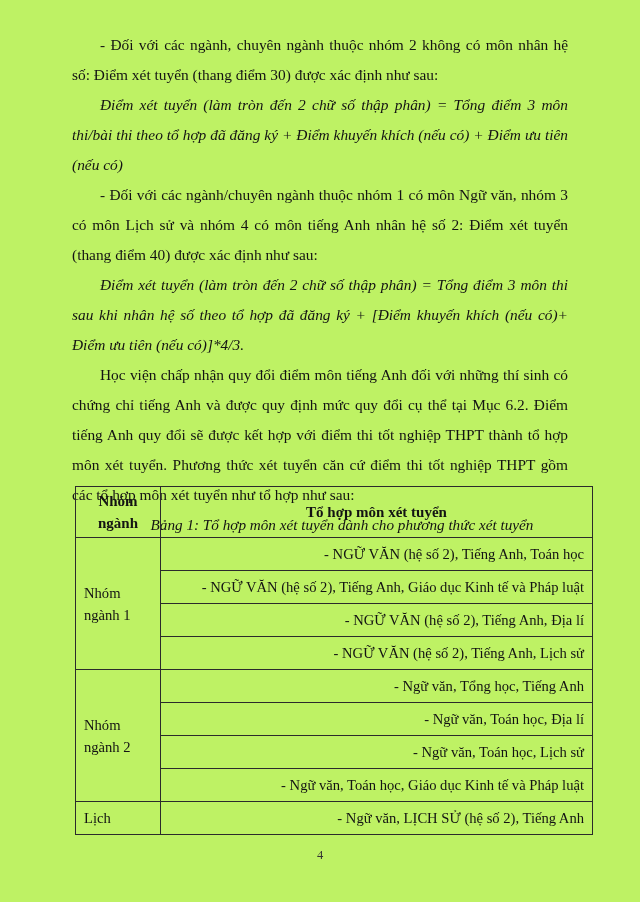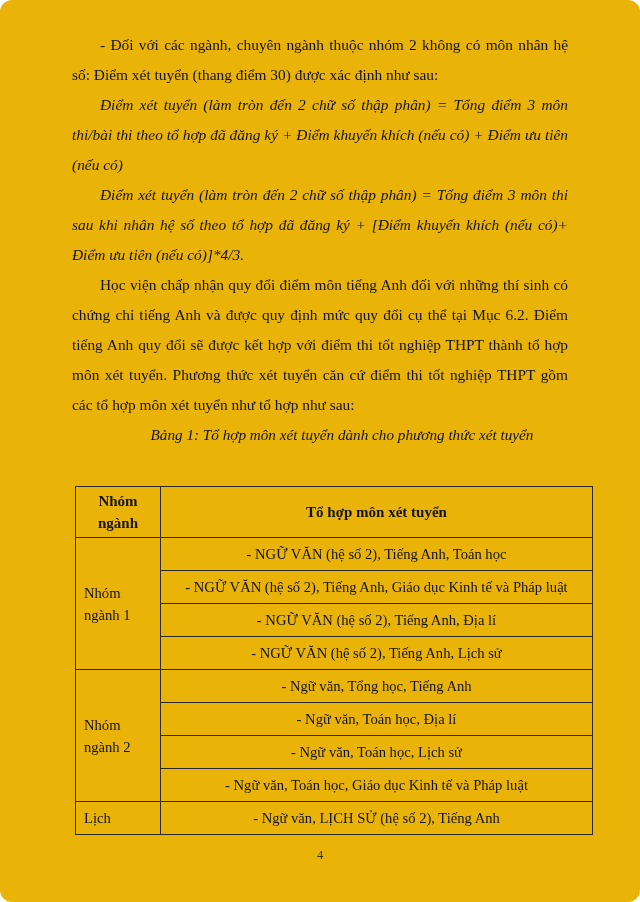--- a/index.html
+++ b/index.html
@@ -11,23 +11,22 @@
     width: 640px;
     height: 902px;
     font-family: "Liberation Serif", "DejaVu Serif", serif;
     color: #111111;
     position: relative;
     overflow: hidden;
   }
   .page {
     position: absolute;
     inset: 0;
-    background: #eab308;
+    background: #bef264;
     padding: 0;
-    border-radius: 12px;
   }
   .content {
     position: absolute;
     left: 72px;
     top: 30px;
     width: 496px;
   }
 
   p {
     margin: 0;
@@ -77,21 +76,21 @@
     line-height: 22px;
   }
   th.col-group { width: 68px; }
   td.group-cell {
     text-align: left;
     line-height: 22px;
     font-size: 14.8px;
   }
   td.combo-cell {
     height: 32px;
-    text-align: center;
+    text-align: right;
     white-space: nowrap;
   }
 
   .page-number {
     position: absolute;
     top: 848px;
     left: 0;
     width: 640px;
     text-align: center;
     font-size: 12.5px;
@@ -99,20 +98,21 @@
   }
 </style>
 </head>
 <body>
 
 <div class="page">
 
   <div class="content">
     <p class="indent">- Đối với các ngành, chuyên ngành thuộc nhóm 2 không có môn nhân hệ số: Điểm xét tuyển (thang điểm 30) được xác định như sau:</p>
     <p class="italic">Điểm xét tuyển (làm tròn đến 2 chữ số thập phân) = Tổng điểm 3 môn thi/bài thi theo tổ hợp đã đăng ký + Điểm khuyến khích (nếu có) + Điểm ưu tiên (nếu có)</p>
+    <p class="indent">- Đối với các ngành/chuyên ngành thuộc nhóm 1 có môn Ngữ văn, nhóm 3 có môn Lịch sử và nhóm 4 có môn tiếng Anh nhân hệ số 2: Điểm xét tuyển (thang điểm 40) được xác định như sau:</p>
     <p class="italic">Điểm xét tuyển (làm tròn đến 2 chữ số thập phân) = Tổng điểm 3 môn thi sau khi nhân hệ số theo tổ hợp đã đăng ký + [Điểm khuyến khích (nếu có)+ Điểm ưu tiên (nếu có)]*4/3.</p>
     <p class="indent">Học viện chấp nhận quy đổi điểm môn tiếng Anh đối với những thí sinh có chứng chỉ tiếng Anh và được quy định mức quy đổi cụ thể tại Mục 6.2. Điểm tiếng Anh quy đổi sẽ được kết hợp với điểm thi tốt nghiệp THPT thành tổ hợp môn xét tuyển. Phương thức xét tuyển căn cứ điểm thi tốt nghiệp THPT gồm các tổ hợp môn xét tuyển như tổ hợp như sau:</p>
 
     <div>
       <p class="caption">Bảng 1: Tổ hợp môn xét tuyển dành cho phương thức xét tuyển</p>
     </div>
   </div>
 
   <table class="combos">
     <thead>

